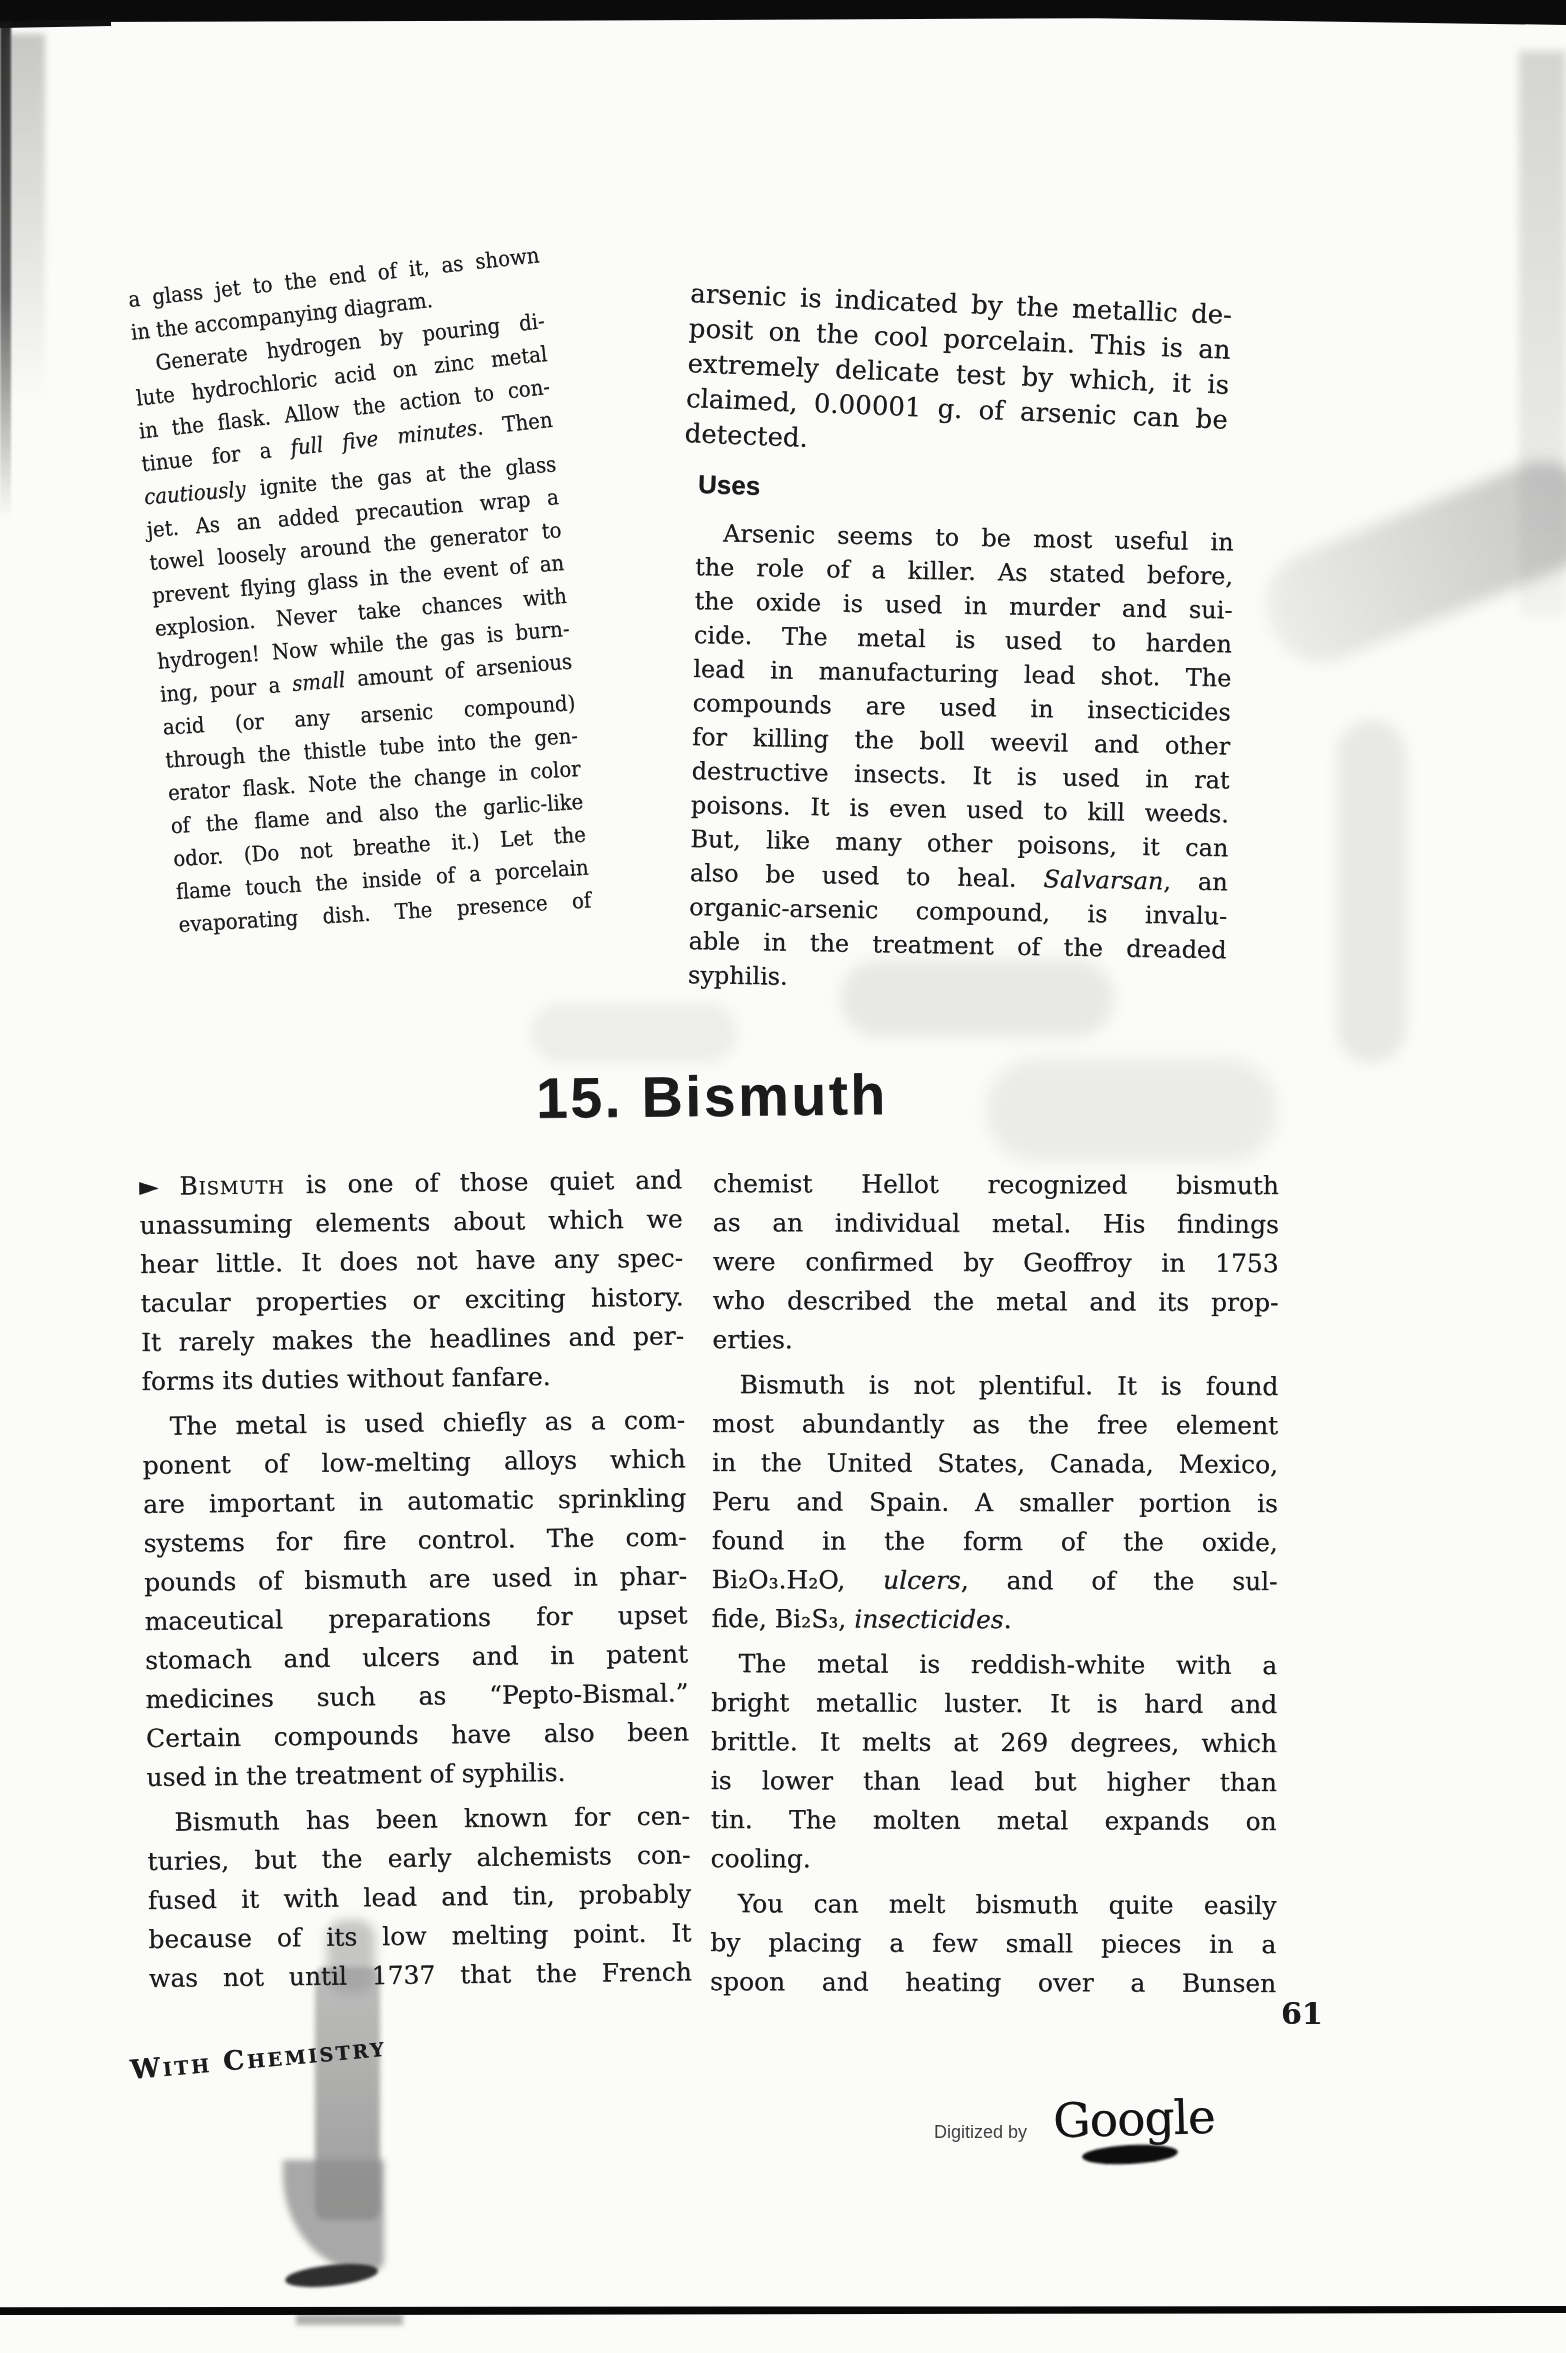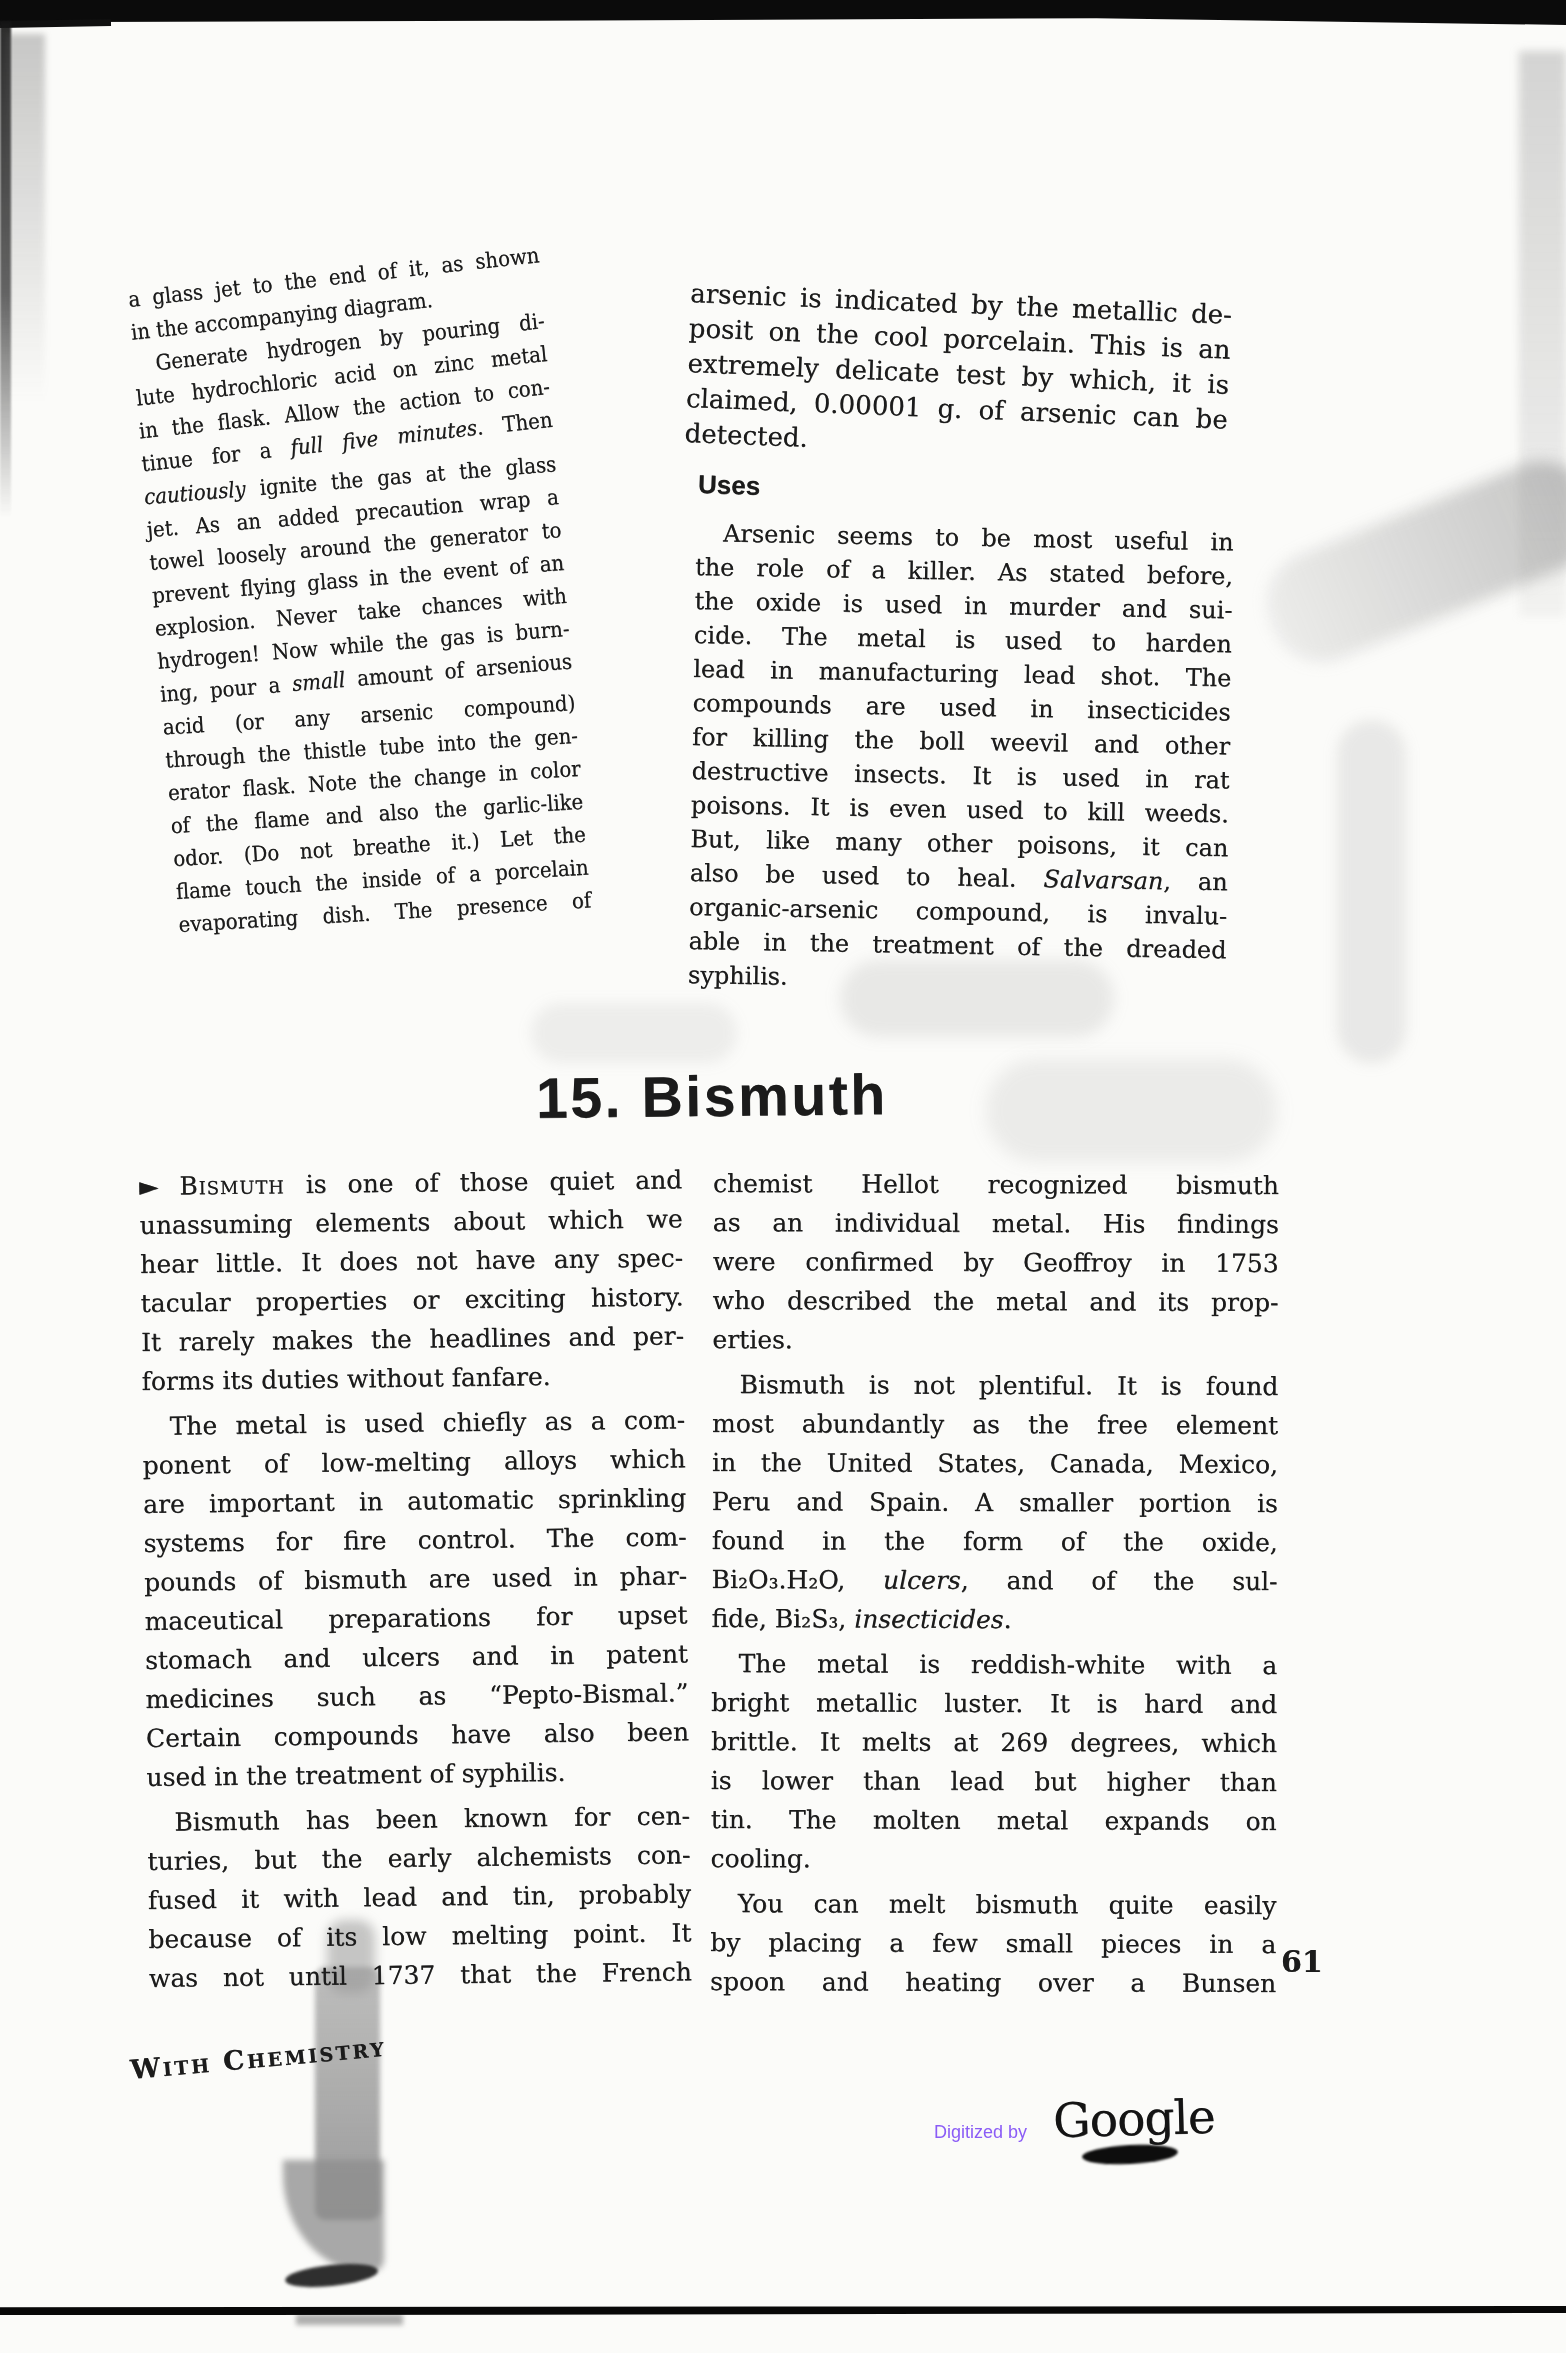--- a/index.html
+++ b/index.html
@@ -65,23 +65,23 @@
     transform:rotate(1deg);transform-origin:top left;}
   .bismuth-heading{left:536px;top:1063px;font-family:"Liberation Sans",sans-serif;font-weight:700;
     font-size:57px;letter-spacing:2.6px;transform:rotate(-.6deg);margin:0;}
   .col-bis-left{left:139px;top:1167px;width:543px;font-size:25px;line-height:39px;
     transform:rotate(-.7deg);transform-origin:top left;}
   .col-bis-right{left:713px;top:1164px;width:566px;font-size:25px;line-height:39px;
     transform:rotate(.2deg);transform-origin:top left;}
   .para + .para{margin-top:6px;}
   .footer-title{left:129px;top:2054px;font-size:26.6px;font-weight:700;font-variant:small-caps;
     letter-spacing:2.6px;transform:rotate(-5.2deg);transform-origin:top left;}
-  .page-num{left:1281px;top:1944px;font-size:30px;font-weight:700;}
+  .page-num{left:1281px;top:1996px;font-size:30px;font-weight:700;}
   .digitized-label{left:934px;top:2122px;font-family:"Liberation Sans",sans-serif;
-    font-size:18px;color:#8b5cf6;text-shadow:none;}
+    font-size:18px;color:#404040;text-shadow:none;}
   .google-logo{left:1053px;top:2091px;font-size:47px;letter-spacing:-0.9px;color:#141414;
     transform:rotate(-1.5deg);}
 </style>
 </head>
 <body>
 
 <div class="page">
 
   <div class="top-band"></div>
   <div class="top-band2"></div>

